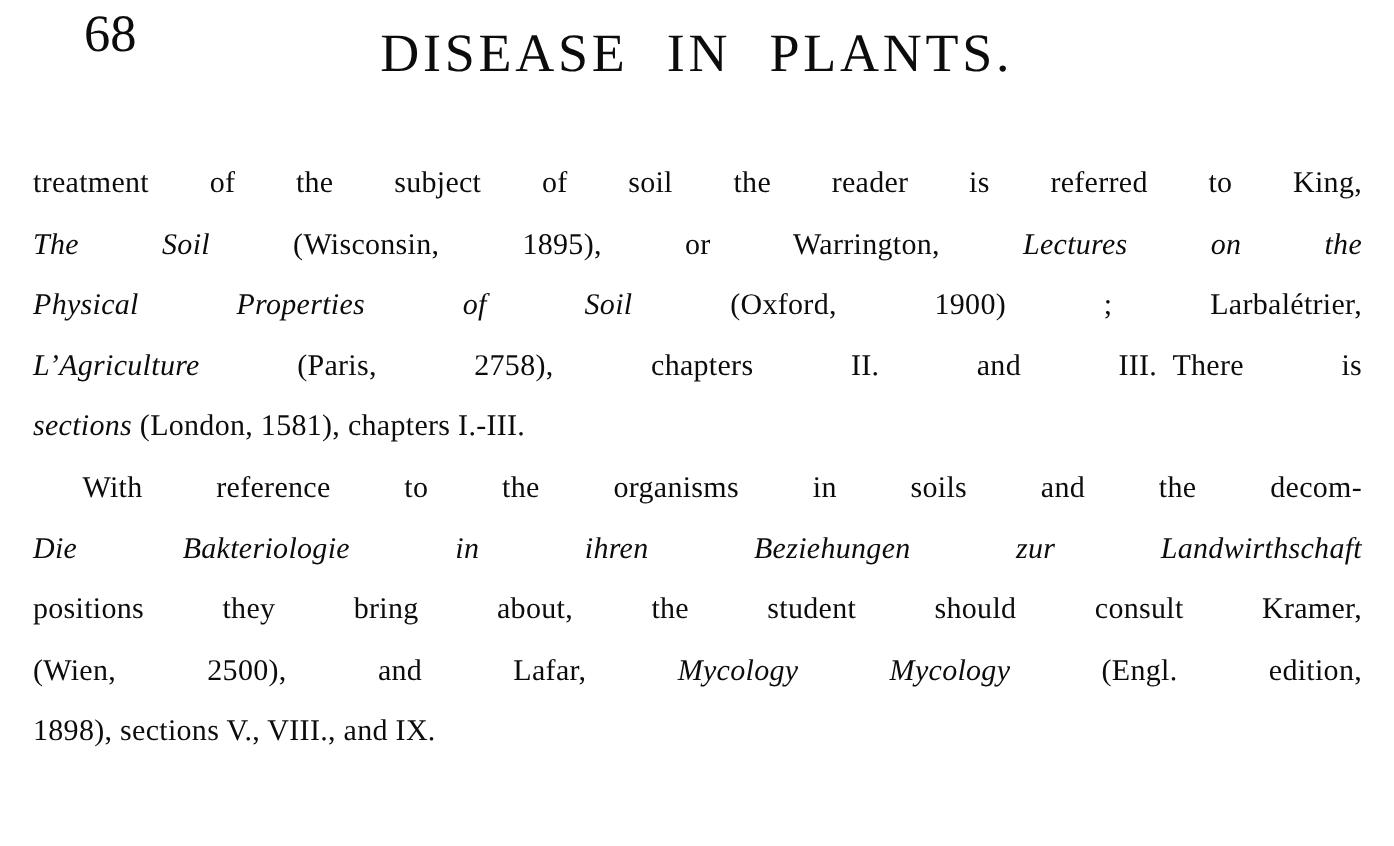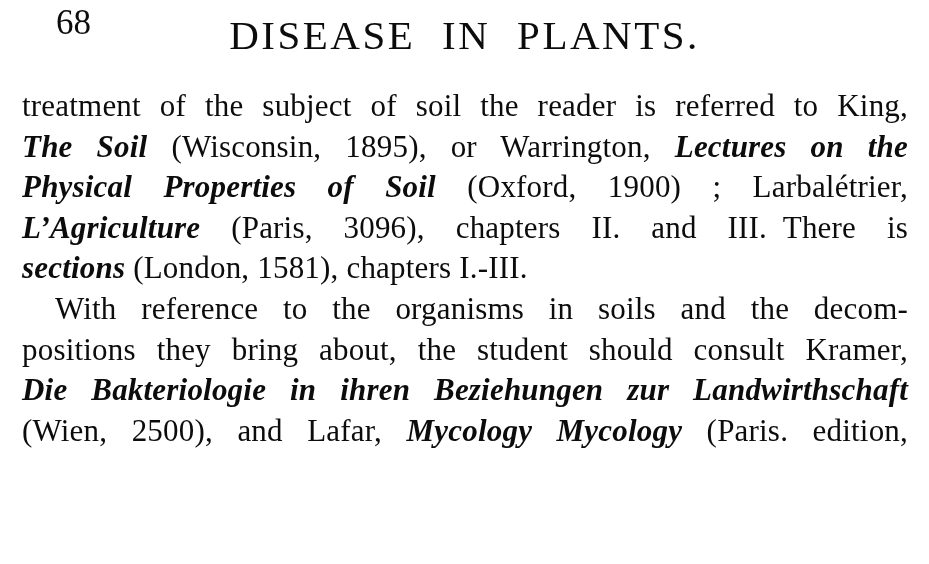--- a/index.html
+++ b/index.html
@@ -30,63 +30,63 @@
     font-size: 35px;
     line-height: 36px;
     margin-left: 33px;
   }
   .head-title {
     position: absolute;
     left: 0;
     top: 18px;
     width: 100%;
     text-align: center;
-    font-size: 41px;
+    font-size: 36px;
     line-height: 34px;
     letter-spacing: 2.5px;
     word-spacing: 14px;
     white-space: nowrap;
   }
   .text-block {
     position: absolute;
     left: 22px;
-    top: 86px;
+    top: 102px;
     width: 886px;
-    font-size: 31px;
+    font-size: 20px;
     line-height: 40.6px;
     letter-spacing: 0.2px;
   }
   .line {
     text-align: justify;
     text-align-last: justify;
   }
   .line.last {
     text-align: justify;
     text-align-last: left;
   }
   .line.indent {
     text-indent: 33px;
   }
   .seg.it {
     font-style: italic;
-    font-weight: bold;
   }
 </style>
 </head>
 <body>
 
 <div class="page">
   <div class="running-head">
     <span class="pagenum">68</span>
     <div class="head-title">DISEASE IN PLANTS.</div>
   </div>
   <div class="text-block" id="text-block">
       <div class="line"><span class="seg">treatment of the subject of soil the reader is referred to King,</span></div>
       <div class="line"><span class="seg it">The Soil </span><span class="seg">(Wisconsin, 1895), or Warrington, </span><span class="seg it">Lectures on the</span></div>
       <div class="line"><span class="seg it">Physical Properties of Soil </span><span class="seg">(Oxford, 1900) ; Larbalétrier,</span></div>
-      <div class="line"><span class="seg it">L’Agriculture </span><span class="seg">(Paris, 3096), chapters II. and III. There is</span></div>
+      <div class="line"><span class="seg it">L’Agriculture </span><span class="seg">(Paris, 2758), chapters II. and III. There is</span></div>
       <div class="line last"><span class="seg it">sections </span><span class="seg">(London, 1581), chapters I.-III.</span></div>
       <div class="line indent"><span class="seg">With reference to the organisms in soils and the decom-</span></div>
+      <div class="line"><span class="seg it">Die Bakteriologie in ihren Beziehungen zur Landwirthschaft</span></div>
       <div class="line"><span class="seg">positions they bring about, the student should consult Kramer,</span></div>
-      <div class="line"><span class="seg it">Die Bakteriologie in ihren Beziehungen zur Landwirthschaft</span></div>
-      <div class="line"><span class="seg">(Wien, 2500), and Lafar, </span><span class="seg it">Mycology Mycology </span><span class="seg">(Paris. edition,</span></div>
+      <div class="line"><span class="seg">(Wien, 2500), and Lafar, </span><span class="seg it">Mycology Mycology </span><span class="seg">(Engl. edition,</span></div>
+      <div class="line last"><span class="seg">1898), sections V., VIII., and IX.</span></div>
     </div>
 </div>
 
 </body></html>

